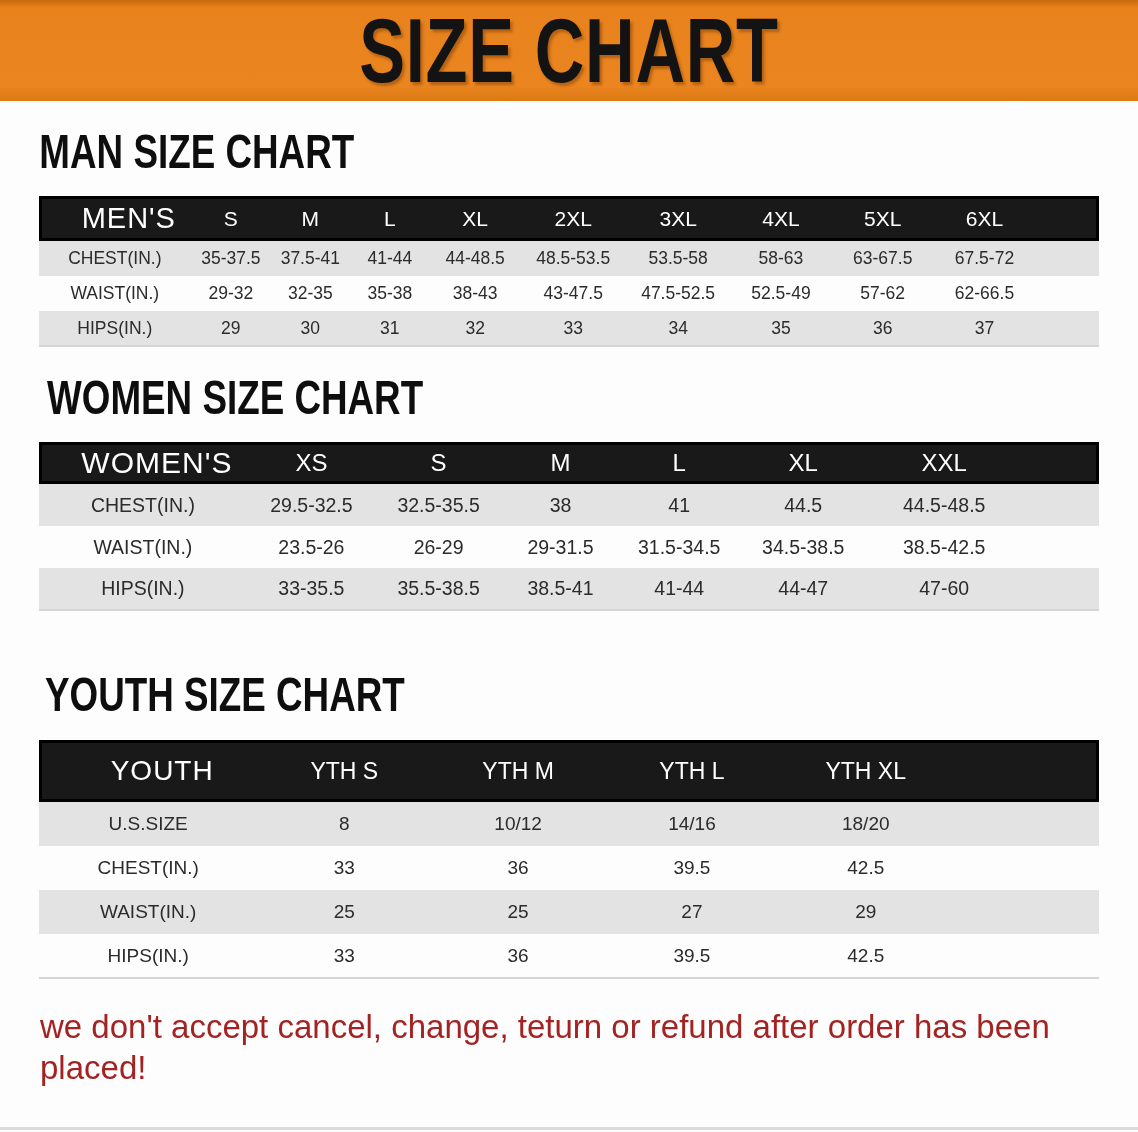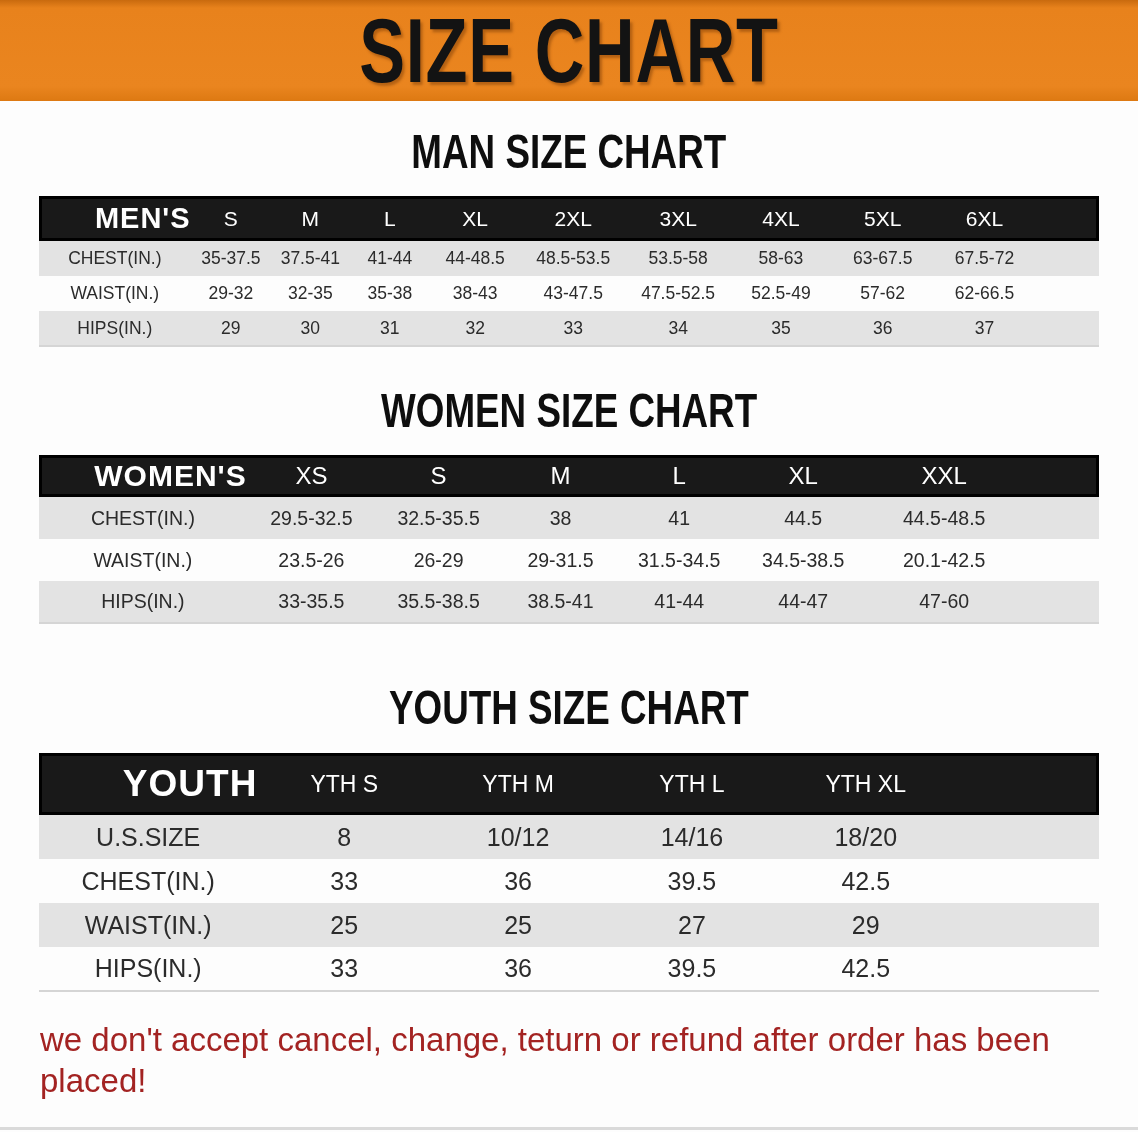--- a/index.html
+++ b/index.html
@@ -17,46 +17,46 @@
     display:flex; align-items:center; justify-content:center;
   }
   .banner-title {
     font-size:88px; font-weight:700; line-height:1; white-space:nowrap;
     color:#131313; letter-spacing:1px;
     transform:scale(0.78,1.04);
     text-shadow:3px 3px 3px rgba(100,45,0,0.4);
   }
 
   
-  .section-heading { text-align:center; line-height:48px; height:48px; }
+  .section-heading { line-height:48px; height:48px; }
   .section-heading > span {
     display:inline-block; font-size:46px; font-weight:700; white-space:nowrap;
     color:#0e0e0e; transform:scale(0.80,1.06); letter-spacing:0;
   }
   .heading-men   { margin:26px 0 21px; }
-  .heading-women { margin:39px 0 21px; }
+  .heading-women { margin:26px 0 21px; }
   .heading-youth { margin:59px 0 22px; }
 
   
   table.size-table {
     width:1060px; margin:0 auto; border-collapse:collapse; table-layout:fixed;
     border-bottom:2px solid #d5d5d5;
   }
   table.size-table thead tr { background:#191919; box-shadow:inset 0 0 0 3px #000; }
   table.size-table th { color:#ffffff; font-weight:400; text-align:center; padding:0; }
-  table.size-table th.who { text-align:right; padding-left:28px; font-weight:700; letter-spacing:1px; }
+  table.size-table th.who { text-align:center; padding-left:28px; font-weight:400; letter-spacing:1px; }
   table.size-table td { text-align:center; color:#2b2b2b; padding:0; }
   tr.gray td { background:#e3e3e3; }
 
   .men   thead tr { height:45px; }  .men   th { font-size:21px; }  .men   th.who { font-size:29px; }
   .men   tbody tr { height:35px; }  .men   td { font-size:17.5px; }
   .women thead tr { height:42px; }  .women th { font-size:24px; }  .women th.who { font-size:30px; }
   .women tbody tr { height:42px; }  .women td { font-size:19.5px; }
-  .youth thead tr { height:62px; }  .youth th { font-size:23px; }  .youth th.who { font-size:37px; }
-  .youth tbody tr { height:44px; }  .youth td { font-size:25px; }
+  .youth thead tr { height:62px; }  .youth th { font-size:23px; }  .youth th.who { font-size:28px; }
+  .youth tbody tr { height:44px; }  .youth td { font-size:19px; }
 
   
   .footer { margin:28px 38px 0 40px; color:#a32322; font-size:33px; line-height:1.24; }
   .footer p { margin:0; }
 
   .bottom-edge { position:absolute; left:0; bottom:2px; width:100%; height:3px; background:#dadada; }
 </style>
 </head>
 <body>
 
@@ -176,21 +176,21 @@
       <td>44.5-48.5</td>
       <td></td>
     </tr>
     <tr>
       <td>WAIST(IN.)</td>
       <td>23.5-26</td>
       <td>26-29</td>
       <td>29-31.5</td>
       <td>31.5-34.5</td>
       <td>34.5-38.5</td>
-      <td>20.1-42.5</td>
+      <td>38.5-42.5</td>
       <td></td>
     </tr>
     <tr class="gray">
       <td>HIPS(IN.)</td>
       <td>33-35.5</td>
       <td>35.5-38.5</td>
       <td>38.5-41</td>
       <td>41-44</td>
       <td>44-47</td>
       <td>47-60</td>

